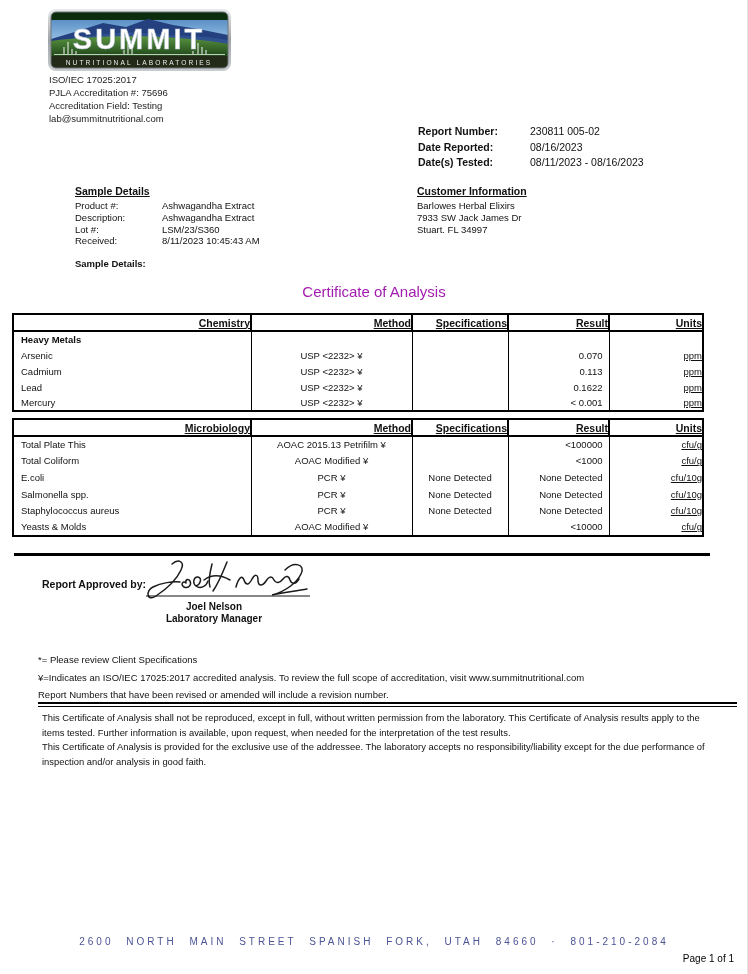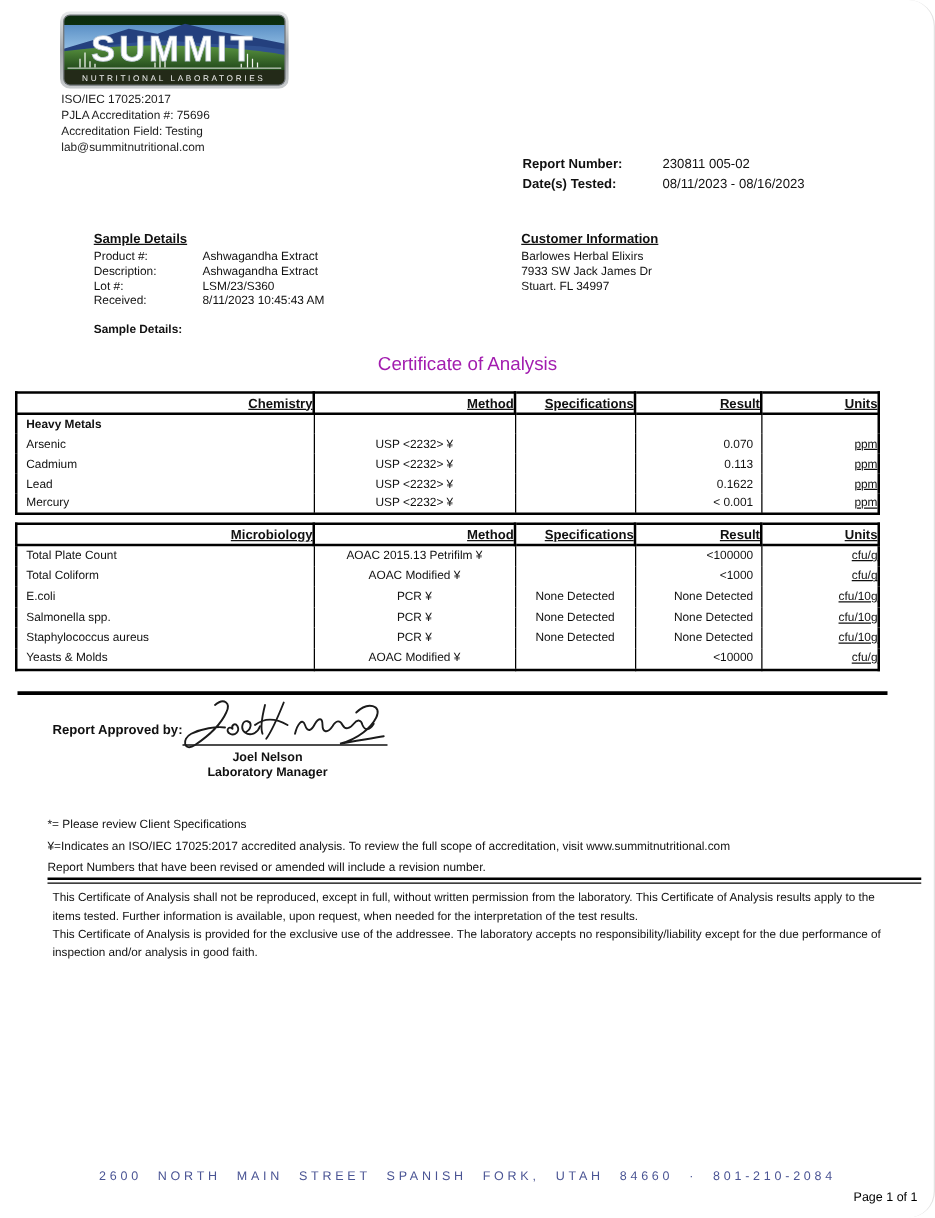--- a/index.html
+++ b/index.html
@@ -1,20 +1,20 @@
 <!DOCTYPE html>
 <html><head>
 <meta charset="utf-8">
 <style>
   * { margin: 0; padding: 0; box-sizing: border-box; }
   html, body { background: #fff; }
   body { font-family: "Liberation Sans", sans-serif; color: #111; }
   .page {
     position: relative; width: 748px; height: 974px; background: #fff;
-    overflow: hidden; border-right: 1px solid #e3e3e3; border-radius: 21px;
+    overflow: hidden; border-right: 1px solid #e3e3e3;
   }
 
   
   .logo-wrap { position: absolute; left: 48px; top: 9px; }
 
   
   .accred { position: absolute; left: 49px; top: 73px; font-size: 9.5px; line-height: 13px; color: #1c1c1c; }
 
   
   .report-info { position: absolute; left: 418px; top: 124px; font-size: 10.5px; line-height: 15.5px; }
@@ -132,20 +132,24 @@
     <div>Accreditation Field: Testing</div>
     <div>lab@summitnutritional.com</div>
   </div>
 
   <div class="report-info">
     <div class="row">
       <span class="lbl">Report Number:</span>
       <span class="val">230811 005-02</span>
     </div>
     <div class="row">
+      <span class="lbl">Date Reported:</span>
+      <span class="val">08/16/2023</span>
+    </div>
+    <div class="row">
       <span class="lbl">Date(s) Tested:</span>
       <span class="val">08/11/2023 - 08/16/2023</span>
     </div>
   </div>
 
   <div class="sec-heading" style="left:75px; top:185px;">Sample Details</div>
   <div class="sample-rows">
     <div class="row">
       <span class="lbl">Product #:</span>
       <span>Ashwagandha Extract</span>
@@ -242,21 +246,21 @@
       <tr>
         <th>Microbiology</th>
         <th>Method</th>
         <th>Specifications</th>
         <th>Result</th>
         <th>Units</th>
       </tr>
     </thead>
     <tbody>
       <tr>
-        <td class="c-name">Total Plate Count</td>
+        <td class="c-name">Total Plate This</td>
         <td class="c-method">AOAC 2015.13 Petrifilm  ¥</td>
         <td class="c-spec"></td>
         <td class="c-result">&lt;100000</td>
         <td class="c-units">cfu/g</td>
       </tr>
       <tr>
         <td class="c-name">Total Coliform</td>
         <td class="c-method">AOAC Modified  ¥</td>
         <td class="c-spec"></td>
         <td class="c-result">&lt;1000</td>

